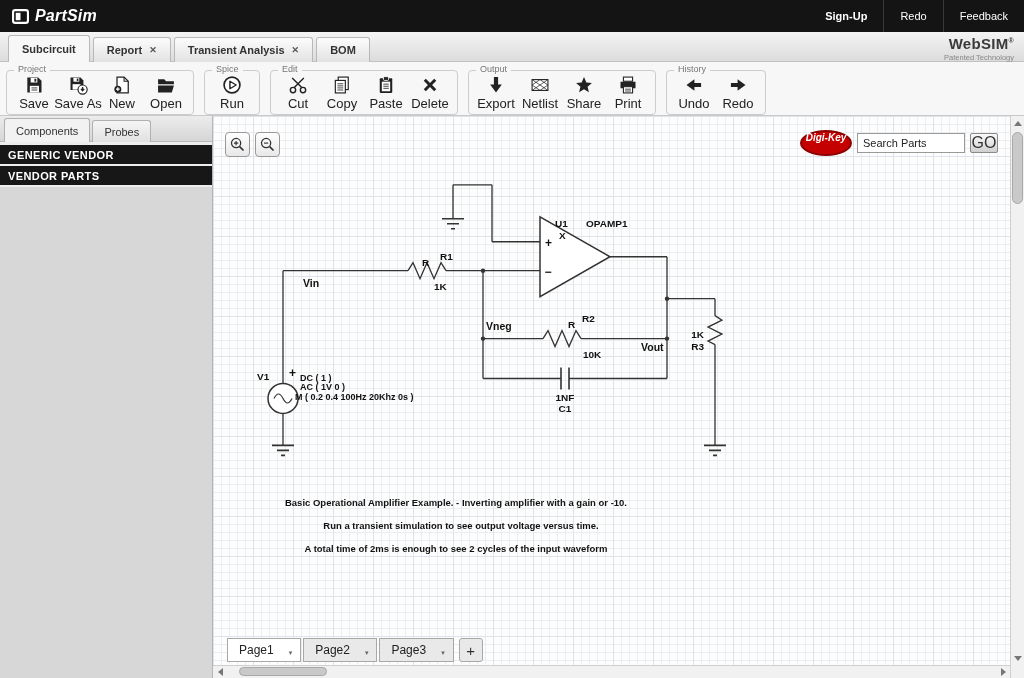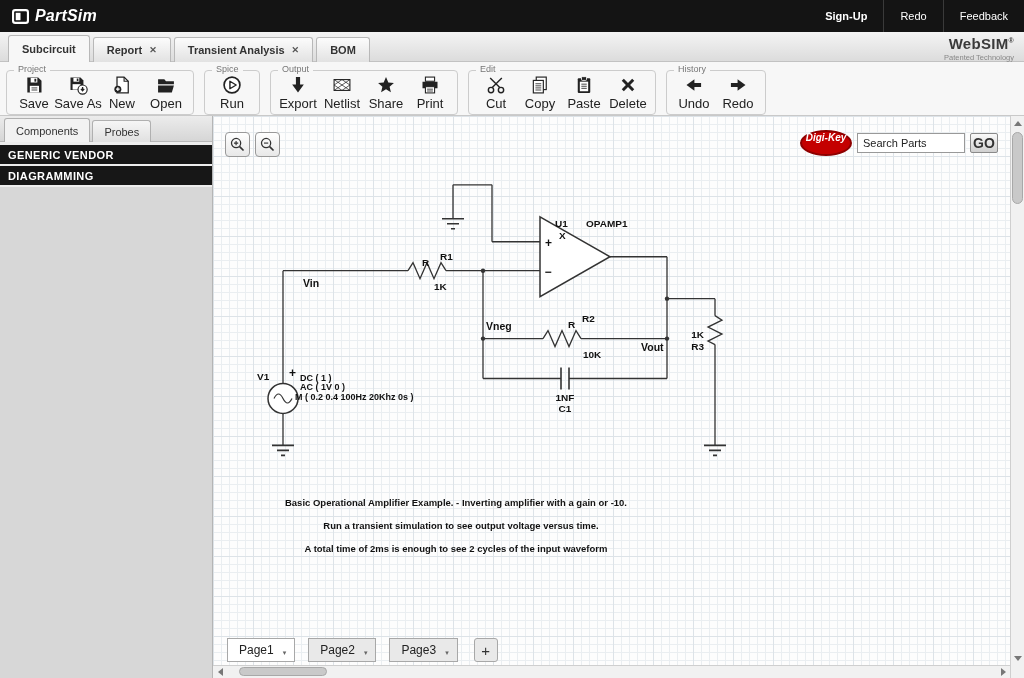--- a/index.html
+++ b/index.html
@@ -77,25 +77,25 @@
   .zoom-btn svg { width:17px; height:17px; }
 
   .digikey { position:absolute; right:12px; top:14px; display:flex; align-items:center; gap:5px; }
   .dk-logo { width:52px; height:26px; background:#c40000; border:2px solid #8e0000; border-radius:50%;
              display:flex; align-items:flex-start; justify-content:center; color:#fff; font-size:10px;
              font-weight:bold; font-style:italic; cursor:pointer; }
   .dk-input { width:108px; height:20px; border:1px solid #999; font-size:11px; padding:0 5px;
               font-family:inherit; background:#fff; }
   .dk-input::placeholder { color:#222; opacity:1; }
   .dk-go { width:28px; height:20px; background:linear-gradient(#fafafa,#d0d0d0); border:1px solid #8a8a8a;
-           font-size:14px; font-weight:bold; color:#333; cursor:pointer; border-radius:2px; font-family:inherit; }
+           font-size:16px; font-weight:normal; color:#333; cursor:pointer; border-radius:2px; font-family:inherit; }
 
   .page-tabs { position:absolute; left:14px; bottom:3px; display:flex; align-items:flex-end; }
-  .page-tab { height:24px; display:flex; align-items:center; gap:9px; padding:0 8px 0 11px; font-size:12px;
-              color:#222; background:#e9e9e9; border:1px solid #a8a8a8; margin-right:13px; cursor:pointer; }
+  .page-tab { height:24px; display:flex; align-items:center; gap:15px; padding:0 8px 0 11px; font-size:12px;
+              color:#222; background:#e9e9e9; border:1px solid #a8a8a8; margin-right:2px; cursor:pointer; }
   .page-tab.active { background:#fff; }
   .page-caret { font-size:7px; color:#666; align-self:flex-end; margin-bottom:4px; }
   .page-add { width:24px; height:24px; display:flex; align-items:center; justify-content:center; font-size:15px;
               color:#333; background:#e9e9e9; border:1px solid #a8a8a8; margin-left:3px; border-radius:3px; cursor:pointer; }
 
   
   .vscroll { flex:0 0 14px; background:#f1f1f1; border-left:1px solid #cfcfcf; display:flex; flex-direction:column; }
   .vs-btn { height:14px; display:flex; align-items:center; justify-content:center; cursor:pointer; }
   .vs-track { flex:1; position:relative; }
   .vs-thumb { position:absolute; top:2px; left:1px; width:11px; height:72px; background:#c9c9c9;
@@ -200,20 +200,55 @@
       <button class="tbtn">
         <svg class="ticon" viewBox="0 0 24 24">
           <circle cx="12" cy="12" r="9.5" fill="#fff" stroke="#222" stroke-width="2"></circle>
           <path d="M9.5 7.5L17 12l-7.5 4.5z" fill="none" stroke="#222" stroke-width="1.7" stroke-linejoin="round"></path>
         </svg>
         <span class="tlabel">Run</span>
       </button>
     </div>
 
     <div class="tgroup">
+      <span class="tgroup-label">Edit</span>
+      <button class="tbtn">
+        <svg class="ticon" viewBox="0 0 24 24">
+          <path d="M7.5 15L19 3.5M16.5 15L5 3.5" stroke="#222" stroke-width="1.7" fill="none"></path>
+          <circle cx="6" cy="18" r="3.2" fill="none" stroke="#222" stroke-width="1.7"></circle>
+          <circle cx="18" cy="18" r="3.2" fill="none" stroke="#222" stroke-width="1.7"></circle>
+        </svg>
+        <span class="tlabel">Cut</span>
+      </button>
+      <button class="tbtn">
+        <svg class="ticon" viewBox="0 0 24 24">
+          <rect x="7.5" y="2.5" width="12" height="15" fill="#fff" stroke="#222" stroke-width="1.4"></rect>
+          <rect x="4" y="6.5" width="12" height="15" fill="#fff" stroke="#222" stroke-width="1.4"></rect>
+          <path d="M6.5 10.5h7M6.5 13h7M6.5 15.5h7M6.5 18h7" stroke="#222" stroke-width="1"></path>
+        </svg>
+        <span class="tlabel">Copy</span>
+      </button>
+      <button class="tbtn">
+        <svg class="ticon" viewBox="0 0 24 24">
+          <rect x="4.5" y="4" width="15" height="17.5" rx="1" fill="#222"></rect>
+          <rect x="9" y="2" width="6" height="4.5" rx="1" fill="#222" stroke="#fff" stroke-width="1"></rect>
+          <rect x="7" y="8" width="10" height="11.5" fill="#fff"></rect>
+          <path d="M8.8 11h6.5M8.8 13.5h6.5M8.8 16h6.5" stroke="#222" stroke-width="1"></path>
+        </svg>
+        <span class="tlabel">Paste</span>
+      </button>
+      <button class="tbtn">
+        <svg class="ticon" viewBox="0 0 24 24">
+          <path d="M4.5 7L7 4.5l5 5 5-5L19.5 7l-5 5 5 5-2.5 2.5-5-5-5 5L4.5 17l5-5z" fill="#222"></path>
+        </svg>
+        <span class="tlabel">Delete</span>
+      </button>
+    </div>
+
+    <div class="tgroup">
       <span class="tgroup-label">Output</span>
       <button class="tbtn">
         <svg class="ticon" viewBox="0 0 24 24">
           <path d="M9.5 2.5h5v9H19L12 21 5 11.5h4.5z" fill="#222"></path>
         </svg>
         <span class="tlabel">Export</span>
       </button>
       <button class="tbtn">
         <svg class="ticon" viewBox="0 0 24 24">
           <rect x="2.5" y="5.5" width="19" height="13" fill="#fff" stroke="#222" stroke-width="1.3"></rect>
@@ -232,55 +267,20 @@
           <rect x="6.5" y="2.5" width="11" height="5" fill="#fff" stroke="#222" stroke-width="1.3"></rect>
           <path d="M3 8h18v8h-3.5v-2h-11v2H3z" fill="#222"></path>
           <rect x="6.5" y="14" width="11" height="7.5" fill="#fff" stroke="#222" stroke-width="1.3"></rect>
           <path d="M8.5 17h7M8.5 19.2h7" stroke="#222" stroke-width="1"></path>
         </svg>
         <span class="tlabel">Print</span>
       </button>
     </div>
 
     <div class="tgroup">
-      <span class="tgroup-label">Edit</span>
-      <button class="tbtn">
-        <svg class="ticon" viewBox="0 0 24 24">
-          <path d="M7.5 15L19 3.5M16.5 15L5 3.5" stroke="#222" stroke-width="1.7" fill="none"></path>
-          <circle cx="6" cy="18" r="3.2" fill="none" stroke="#222" stroke-width="1.7"></circle>
-          <circle cx="18" cy="18" r="3.2" fill="none" stroke="#222" stroke-width="1.7"></circle>
-        </svg>
-        <span class="tlabel">Cut</span>
-      </button>
-      <button class="tbtn">
-        <svg class="ticon" viewBox="0 0 24 24">
-          <rect x="7.5" y="2.5" width="12" height="15" fill="#fff" stroke="#222" stroke-width="1.4"></rect>
-          <rect x="4" y="6.5" width="12" height="15" fill="#fff" stroke="#222" stroke-width="1.4"></rect>
-          <path d="M6.5 10.5h7M6.5 13h7M6.5 15.5h7M6.5 18h7" stroke="#222" stroke-width="1"></path>
-        </svg>
-        <span class="tlabel">Copy</span>
-      </button>
-      <button class="tbtn">
-        <svg class="ticon" viewBox="0 0 24 24">
-          <rect x="4.5" y="4" width="15" height="17.5" rx="1" fill="#222"></rect>
-          <rect x="9" y="2" width="6" height="4.5" rx="1" fill="#222" stroke="#fff" stroke-width="1"></rect>
-          <rect x="7" y="8" width="10" height="11.5" fill="#fff"></rect>
-          <path d="M8.8 11h6.5M8.8 13.5h6.5M8.8 16h6.5" stroke="#222" stroke-width="1"></path>
-        </svg>
-        <span class="tlabel">Paste</span>
-      </button>
-      <button class="tbtn">
-        <svg class="ticon" viewBox="0 0 24 24">
-          <path d="M4.5 7L7 4.5l5 5 5-5L19.5 7l-5 5 5 5-2.5 2.5-5-5-5 5L4.5 17l5-5z" fill="#222"></path>
-        </svg>
-        <span class="tlabel">Delete</span>
-      </button>
-    </div>
-
-    <div class="tgroup">
       <span class="tgroup-label">History</span>
       <button class="tbtn">
         <svg class="ticon" viewBox="0 0 24 24">
           <path d="M12.5 5v4.5h8v5h-8V19L3 12z" fill="#222"></path>
         </svg>
         <span class="tlabel">Undo</span>
       </button>
       <button class="tbtn">
         <svg class="ticon" viewBox="0 0 24 24">
           <path d="M11.5 5v4.5h-8v5h8V19l9.5-7z" fill="#222"></path>
@@ -296,21 +296,21 @@
       <div class="side-tabs">
         <div class="side-tab active">
           <span>Components</span>
         </div>
         <div class="side-tab">
           <span>Probes</span>
         </div>
       </div>
       <div class="side-sections">
         <div class="side-section">GENERIC VENDOR</div>
-        <div class="side-section">DIAGRAMMING</div>
+        <div class="side-section">VENDOR PARTS</div>
       </div>
       <div class="side-fill"></div>
     </aside>
 
     <div class="center-col">
       <div class="canvas">
 
         <svg class="schematic" viewBox="0 0 797 550" preserveAspectRatio="none">
           <g fill="none" stroke="#333" stroke-width="1.3">
             <path d="M240 69V103M240 69H279M279 69V126M279 126H327"></path>

